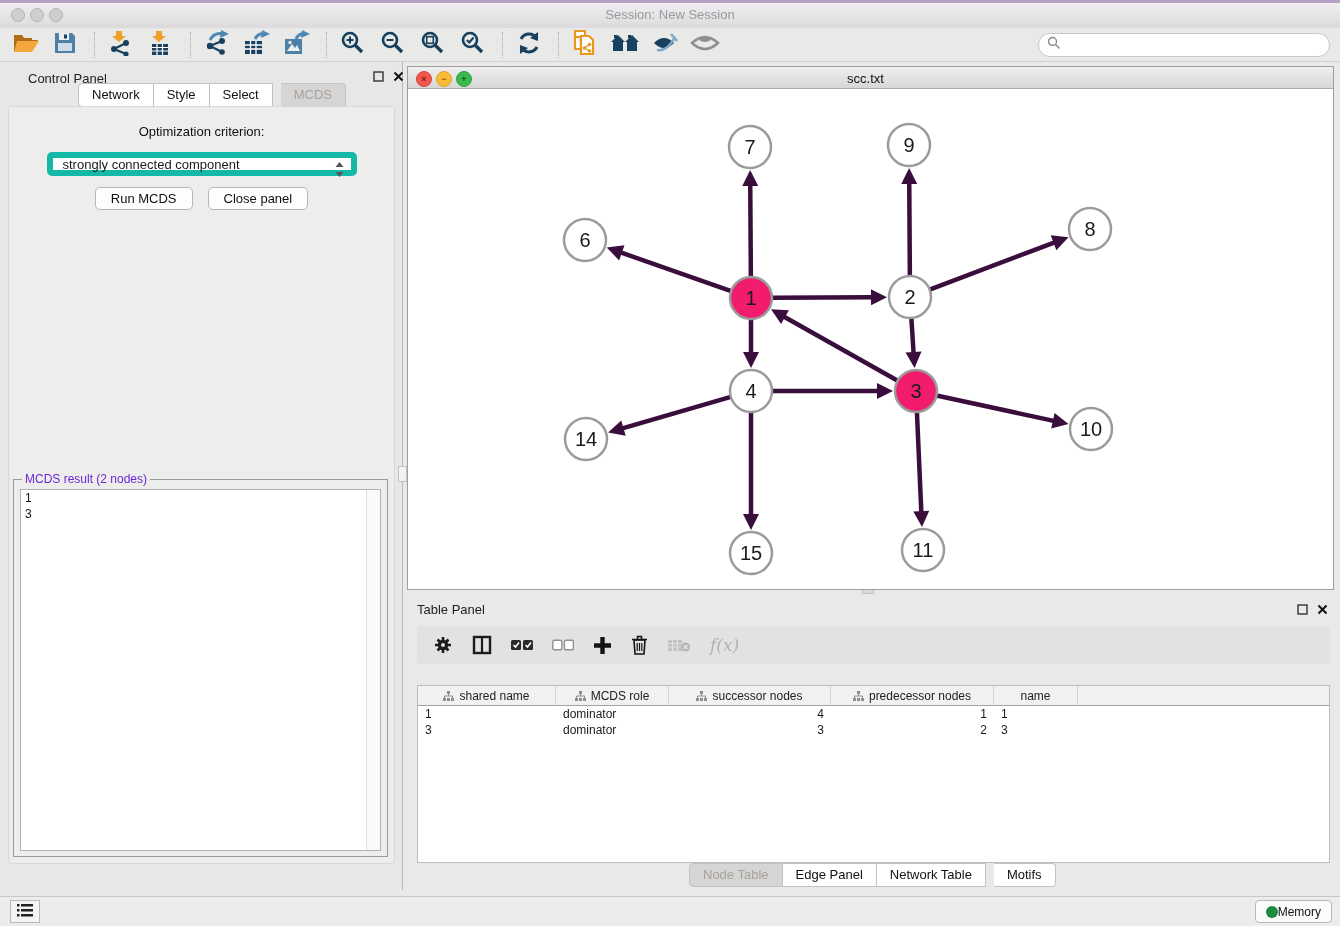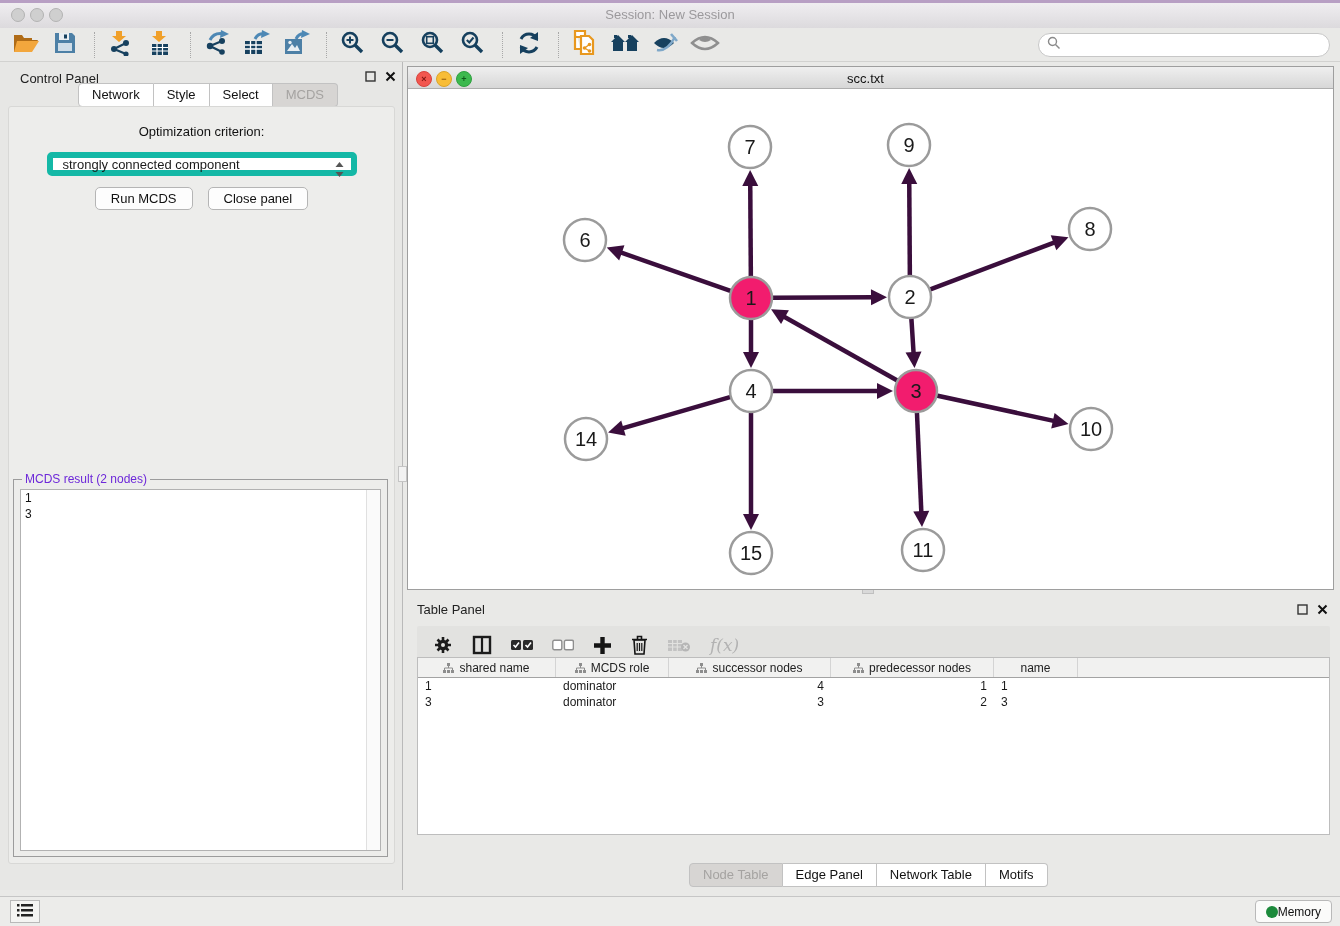--- a/index.html
+++ b/index.html
@@ -24,29 +24,29 @@
   #main-toolbar{left:0;top:28px;width:1340px;height:34px;background:#e9e9e7;
     border-bottom:1px solid #d2d2d0;display:flex;align-items:center;padding-left:10px;box-sizing:border-box;}
   .tb-btn{width:30px;height:28px;display:flex;align-items:center;justify-content:center;margin-right:10px;}
   .tb-sep{width:1px;height:26px;border-left:1px dotted #a8a8a8;margin:0 10px 0 4px;}
   #toolbar-search{position:absolute;right:10px;top:33px;width:292px;height:24px;background:#fff;
     border:1px solid #c7c7c7;border-radius:13px;display:flex;align-items:center;padding-left:8px;box-sizing:border-box;}
   #toolbar-search input{border:none;outline:none;flex:1;font-size:12px;background:transparent;margin-left:5px;font-family:"Liberation Sans",sans-serif;}
 
   
   #control-panel{left:0;top:62px;width:403px;height:828px;background:#e7e7e5;border-right:1px solid #b9b9b9;box-sizing:border-box;}
-  #cp-header{position:absolute;left:8px;top:0;width:100%;height:32px;}
+  #cp-header{position:absolute;left:16px;top:0;width:100%;height:32px;}
   #cp-title{position:absolute;left:12px;top:9px;font-size:13px;color:#222;}
   .panel-icon{position:absolute;top:7px;width:15px;height:15px;display:flex;align-items:center;justify-content:center;}
   #cp-float{right:32px}#cp-close{right:12px}
   .tabs-row{position:absolute;display:flex;}
   #cp-tabs{left:78px;top:21px;}
   .tab{font-size:13px;padding:3px 13px 4px;background:#fff;border:1px solid #c2c2c2;border-left:none;color:#111;white-space:nowrap;}
   .tab:first-child{border-left:1px solid #c2c2c2;border-radius:4px 0 0 4px;}
-  .tab:last-child{border-radius:0 4px 4px 0;}
+  .tab:last-child{border-radius:0 4px 4px 0;margin-left:8px;}
   .tab.active{background:#d7d5d3;color:#a5a3a1;}
   #cp-content{position:absolute;left:8px;top:44px;width:387px;height:758px;background:#ededeb;
     border:1px solid #d8d8d6;border-radius:3px;box-sizing:border-box;}
   #opt-label{margin-top:17px;text-align:center;font-size:13px;color:#111;}
   #criterion-select{margin:13px auto 0;width:310px;height:24px;background:#fff;border:6px solid #14b8a6;
     border-radius:5px;display:flex;align-items:center;font-size:13px;padding-left:10px;box-sizing:border-box;position:relative;}
   #criterion-select .chevrons{position:absolute;right:7px;top:4px;}
   .btn-row{margin-top:11px;display:flex;justify-content:center;gap:15px;}
   .push-btn{font-size:13px;background:#fdfdfd;border:1px solid #b5b5b5;border-radius:5px;padding:3px 15px 3px;color:#111;}
   #result-fieldset{position:absolute;left:4px;top:372px;width:375px;height:378px;border:1px solid #9c9c9c;box-sizing:border-box;}
@@ -72,21 +72,21 @@
   #graph-svg{position:absolute;left:0;top:22px;}
 
   
   #table-panel{left:407px;top:595px;width:933px;height:293px;background:#e9e9e7;}
   #tp-title{position:absolute;left:10px;top:7px;font-size:13px;color:#222;}
   #tp-float{right:30px}#tp-close{right:10px}
   #tp-toolbar{position:absolute;left:10px;top:31px;width:913px;height:38px;background:#e2e2e0;border-radius:2px;
     display:flex;align-items:center;gap:19px;padding-left:16px;box-sizing:border-box;}
   .tp-icon{display:flex;align-items:center;justify-content:center;}
   #fx-label{font-size:17px;font-style:italic;font-family:"DejaVu Serif",serif;color:#b2b2b2;}
-  #node-table{position:absolute;left:10px;top:62px;width:913px;height:178px;background:#fff;border:1px solid #bdbdbd;box-sizing:border-box;overflow:hidden;}
+  #node-table{position:absolute;left:10px;top:90px;width:913px;height:178px;background:#fff;border:1px solid #bdbdbd;box-sizing:border-box;overflow:hidden;}
   .thead{display:flex;border-bottom:1px solid #a3a3a3;background:#f1f1f0;height:19px;}
   .th{display:flex;align-items:center;justify-content:center;gap:5px;font-size:12px;color:#222;
     border-right:1px solid #d4d4d4;box-sizing:border-box;height:100%;background:#f1f1f0;}
   .c0{width:138px}.c1{width:113px}.c2{width:162px}.c3{width:163px}.c4{width:84px}
   .trow{display:flex;height:16px;align-items:center;}
   .td{font-size:12px;box-sizing:border-box;padding:0 7px;overflow:hidden;white-space:nowrap;}
   .al{text-align:left}.ar{text-align:right}
   #tp-tabs{left:282px;top:268px;}
   
   #status-bar{left:0;top:896px;width:1340px;height:30px;background:#ececea;border-top:1px solid #c6c6c6;box-sizing:border-box;}

